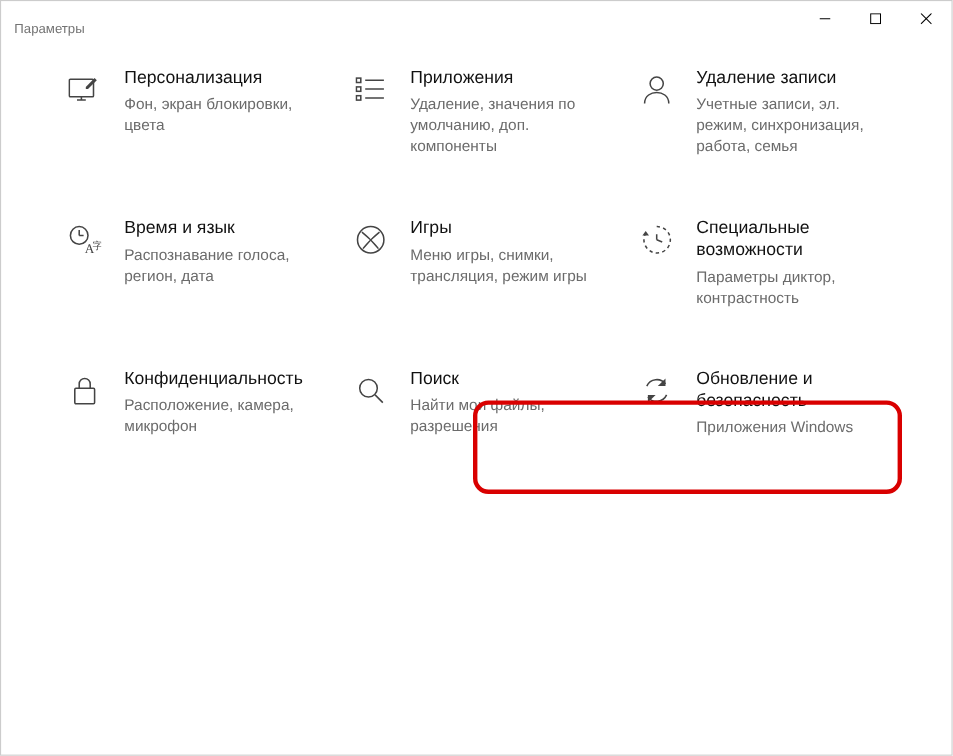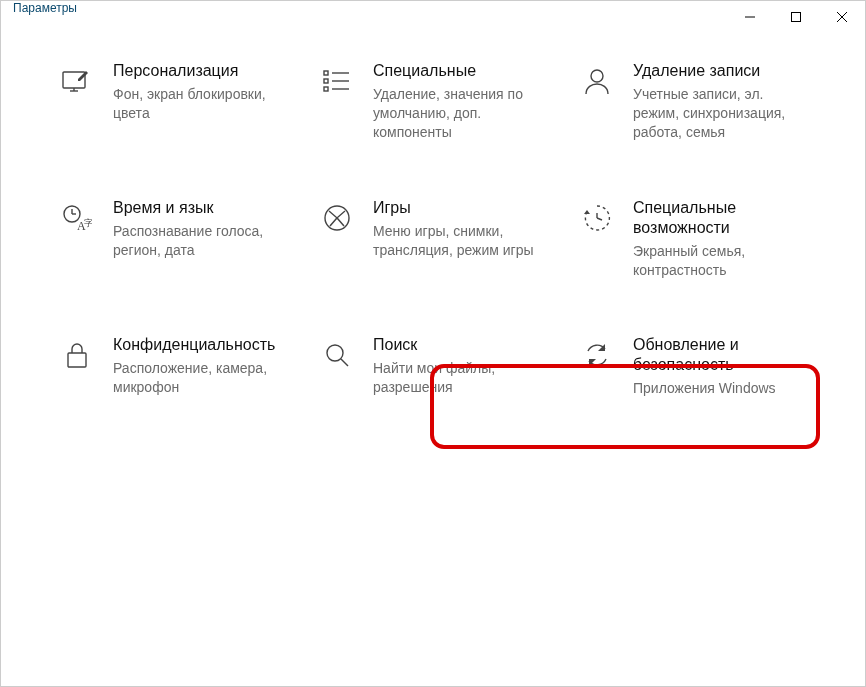--- a/index.html
+++ b/index.html
@@ -8,24 +8,24 @@
     background: #fff;
     width: 866px;
     height: 687px;
     overflow: hidden;
     position: relative;
     border: 1px solid #ccc;
   }
   .titlebar {
     height: 32px;
     display: flex;
-    align-items: flex-start;
+    align-items: flex-end;
     padding-left: 12px;
     font-size: 12px;
-    color: #0c4a6e;
+    color: #737373;
     position: relative;
   }
   .win-controls {
     position: absolute;
     right: 0;
     top: 0;
     display: flex;
     height: 32px;
   }
   .win-btn {
@@ -138,21 +138,21 @@
         <svg width="28" height="24" viewBox="0 0 28 24">
           <rect x="1" y="2" width="4" height="4"></rect>
             <line x1="9" y1="4" x2="26" y2="4"></line>
           <rect x="1" y="10" width="4" height="4"></rect>
             <line x1="9" y1="12" x2="26" y2="12"></line>
           <rect x="1" y="18" width="4" height="4"></rect>
             <line x1="9" y1="20" x2="26" y2="20"></line>
         </svg>
       </div>
       <div class="txt">
-        <div class="title">Специальные</div>
+        <div class="title">Приложения</div>
         <div class="desc">Удаление, значения по умолчанию, доп. компоненты</div>
       </div>
     </div>
 
     <div class="tile">
       <div class="icon-wrap">
         <svg width="26" height="28" viewBox="0 0 26 28">
           <circle cx="13" cy="9" r="6"></circle>
           <path d="M2 27 C2 20 8 17 13 17 C18 17 24 20 24 27"></path>
         </svg>
@@ -197,21 +197,21 @@
       <div class="icon-wrap">
         <svg width="28" height="28" viewBox="0 0 28 28">
           <path d="M14 2 A12 12 0 1 1 4 8" stroke-dasharray="3 3"></path>
           <polygon points="4,6 1,10 7,10" fill="#444" stroke="none"></polygon>
           <line x1="14" y1="9" x2="14" y2="14"></line>
             <line x1="14" y1="14" x2="19" y2="16"></line>
         </svg>
       </div>
       <div class="txt">
         <div class="title">Специальные возможности</div>
-        <div class="desc">Экранный семья, контрастность</div>
+        <div class="desc">Параметры диктор, контрастность</div>
       </div>
     </div>
 
     <div class="tile" id="privacy-tile">
       <div class="icon-wrap">
         <svg width="24" height="28" viewBox="0 0 24 28">
           <rect x="3" y="12" width="18" height="14" rx="1"></rect>
           <path d="M7 12 V8 a5 5 0 0 1 10 0 V12"></path>
         </svg>
       </div>

